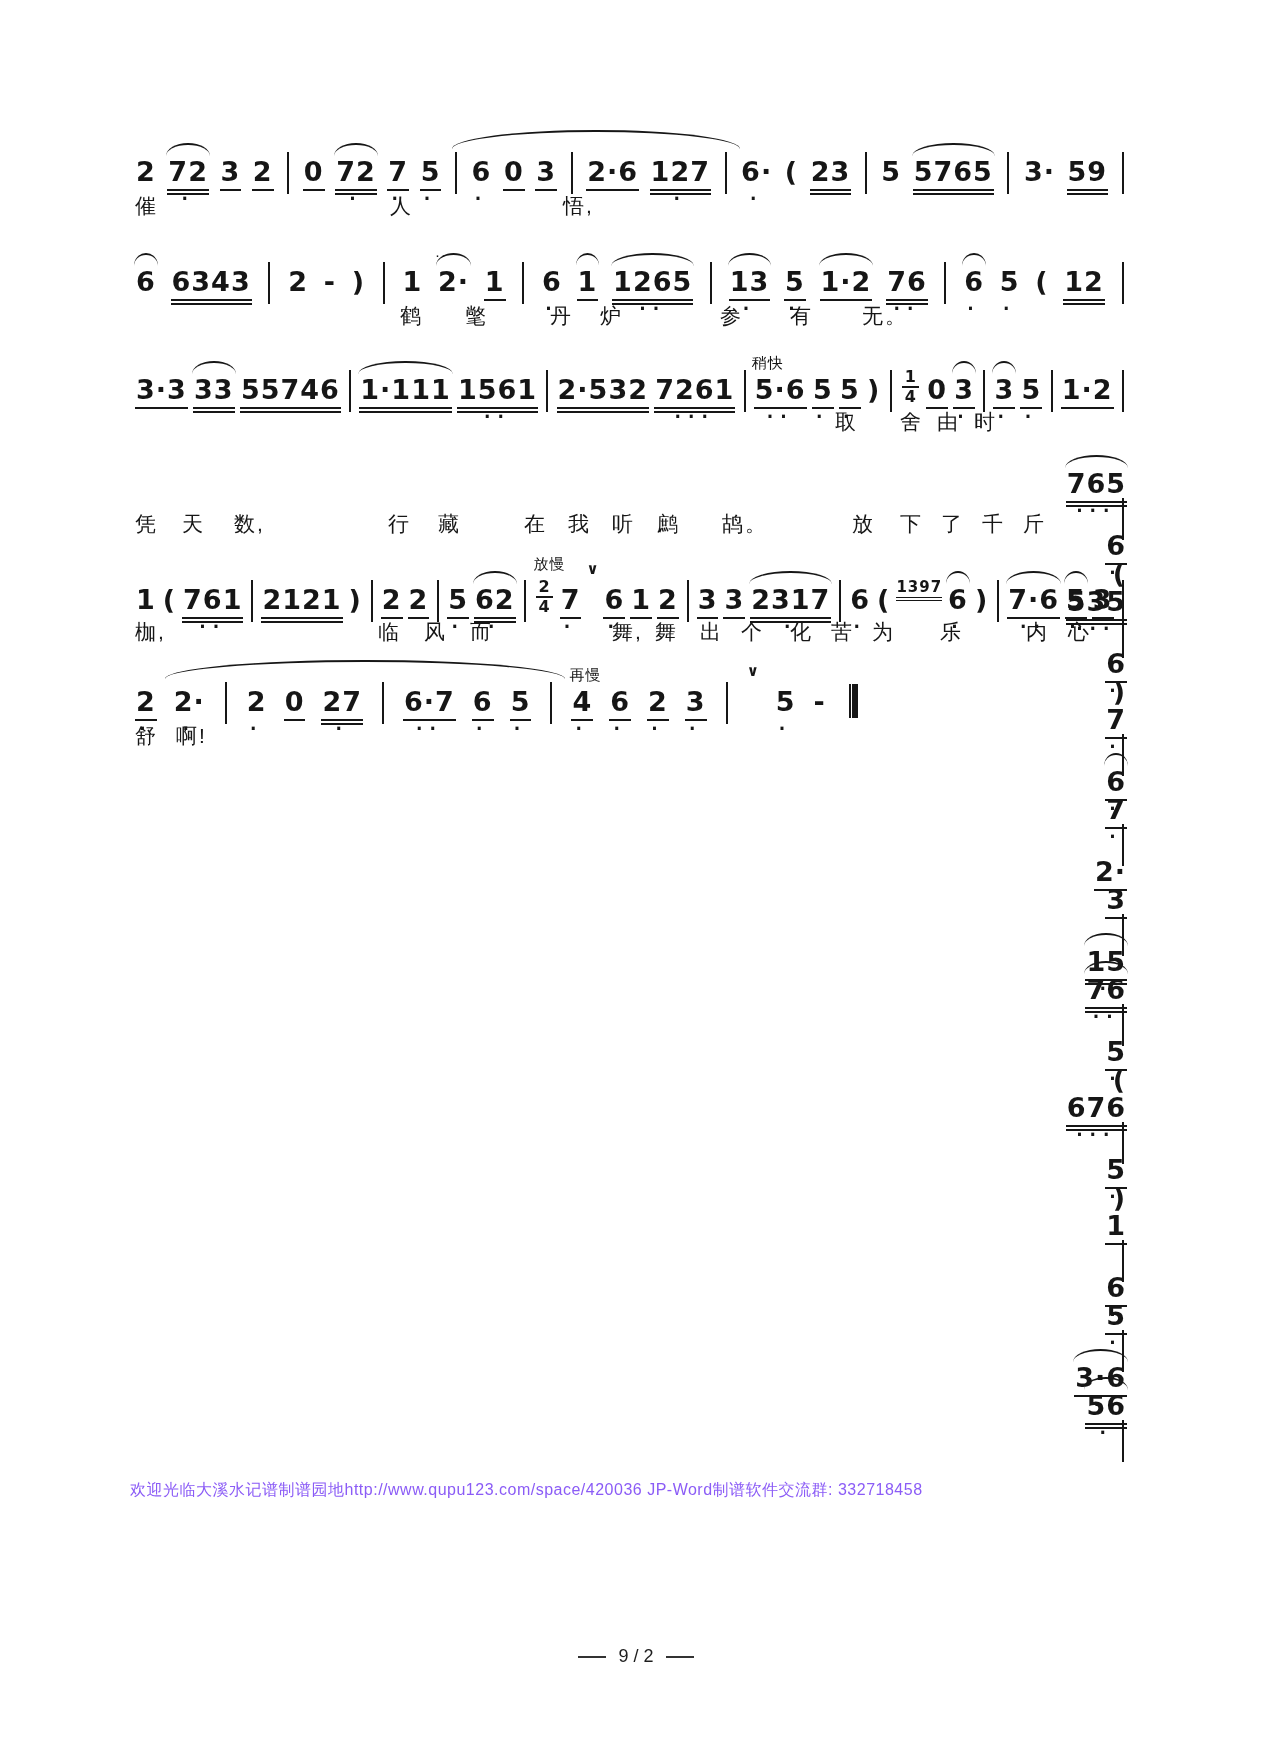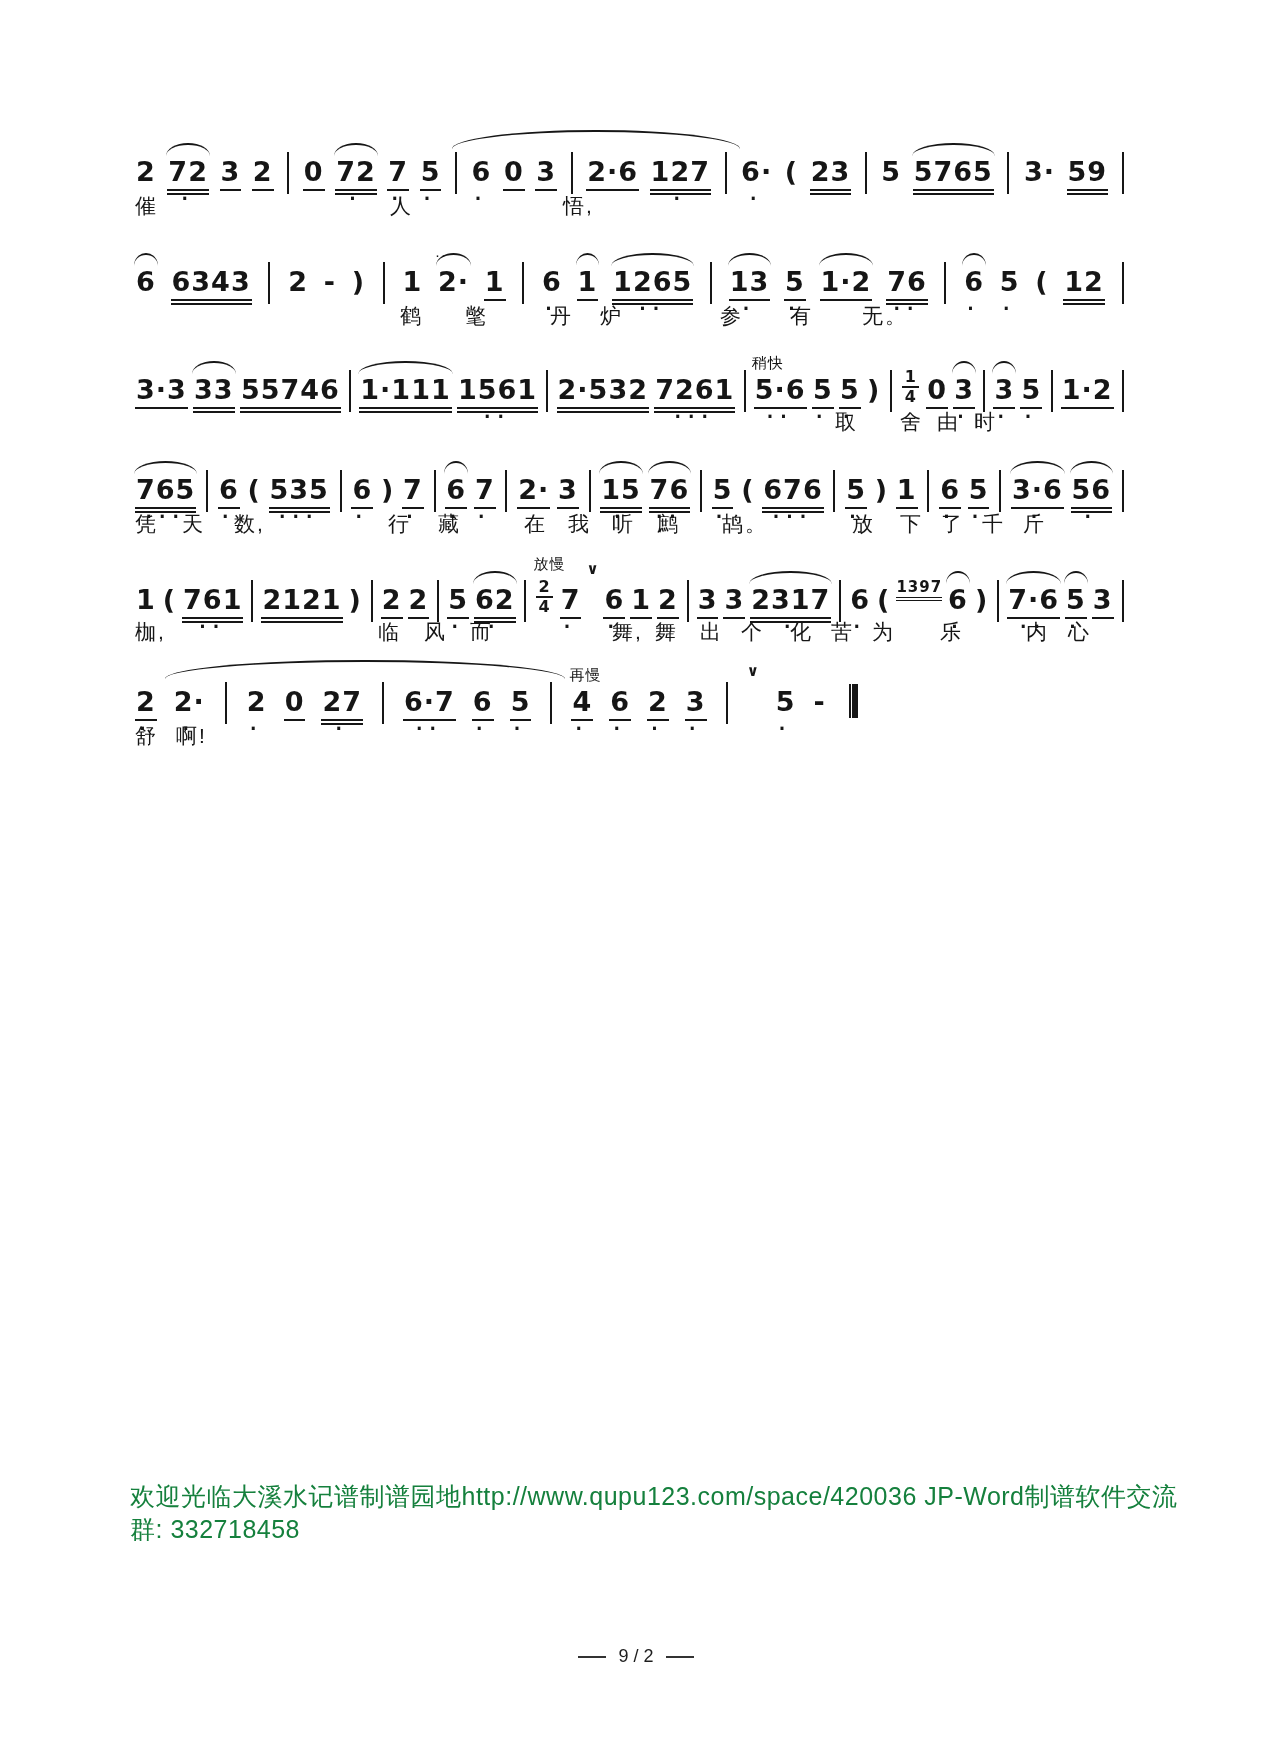--- a/index.html
+++ b/index.html
@@ -60,21 +60,21 @@
     position:absolute; top:-27px; left:-2px; font-size:15px; font-weight:400;
     font-style:normal; letter-spacing:1px; white-space:nowrap;
     font-family:"Liberation Sans", sans-serif;
   }
   .ts .ann{ top:-22px; }
   .lyr{ position:absolute; left:0; right:0; top:70px; height:28px; }
   .lyr span{ position:absolute; top:0; font-size:21px; white-space:nowrap; letter-spacing:2px; }
   
   .footer{
     position:absolute; left:130px; top:1480px; width:1060px;
-    font-size:25px; letter-spacing:0.5px; color:#15803d;
+    font-size:16px; letter-spacing:0.5px; color:#8b5cf6;
   }
   .pagenum{
     position:absolute; left:0; top:1646px; width:100%;
     text-align:center; font-size:18px; color:#1d1d1d;
   }
   .pn-dash{ display:inline-block; width:28px; height:2px; background:#333; margin:0 12px 4px 12px; vertical-align:baseline; }
 </style>
 </head>
 <body>
 
@@ -186,21 +186,21 @@
           <i class="bar"></i>
         </div>
         <div class="lyr">
           <span style="left: 700px;">取</span>
           <span style="left: 765px;">舍</span>
           <span style="left: 802px;">由</span>
           <span style="left: 839px;">时</span>
         </div>
       </div>
       <div class="system" style="top: 440px;">
-        <div class="notation" style="justify-content: space-between;">
+        <div class="notation" style="justify-content: space-between; flex-direction: column;">
           <span class="note u2">765<i class="lo">···</i><i class="slur"></i></span>
           <i class="bar"></i>
           <span class="note u1">6<i class="lo">·</i></span>
           <span class="note">(</span>
           <span class="note u2">535<i class="lo">···</i></span>
           <i class="bar"></i>
           <span class="note u1">6<i class="lo">·</i></span>
           <span class="note">)</span>
           <span class="note u1">7<i class="lo">·</i></span>
           <i class="bar"></i>

